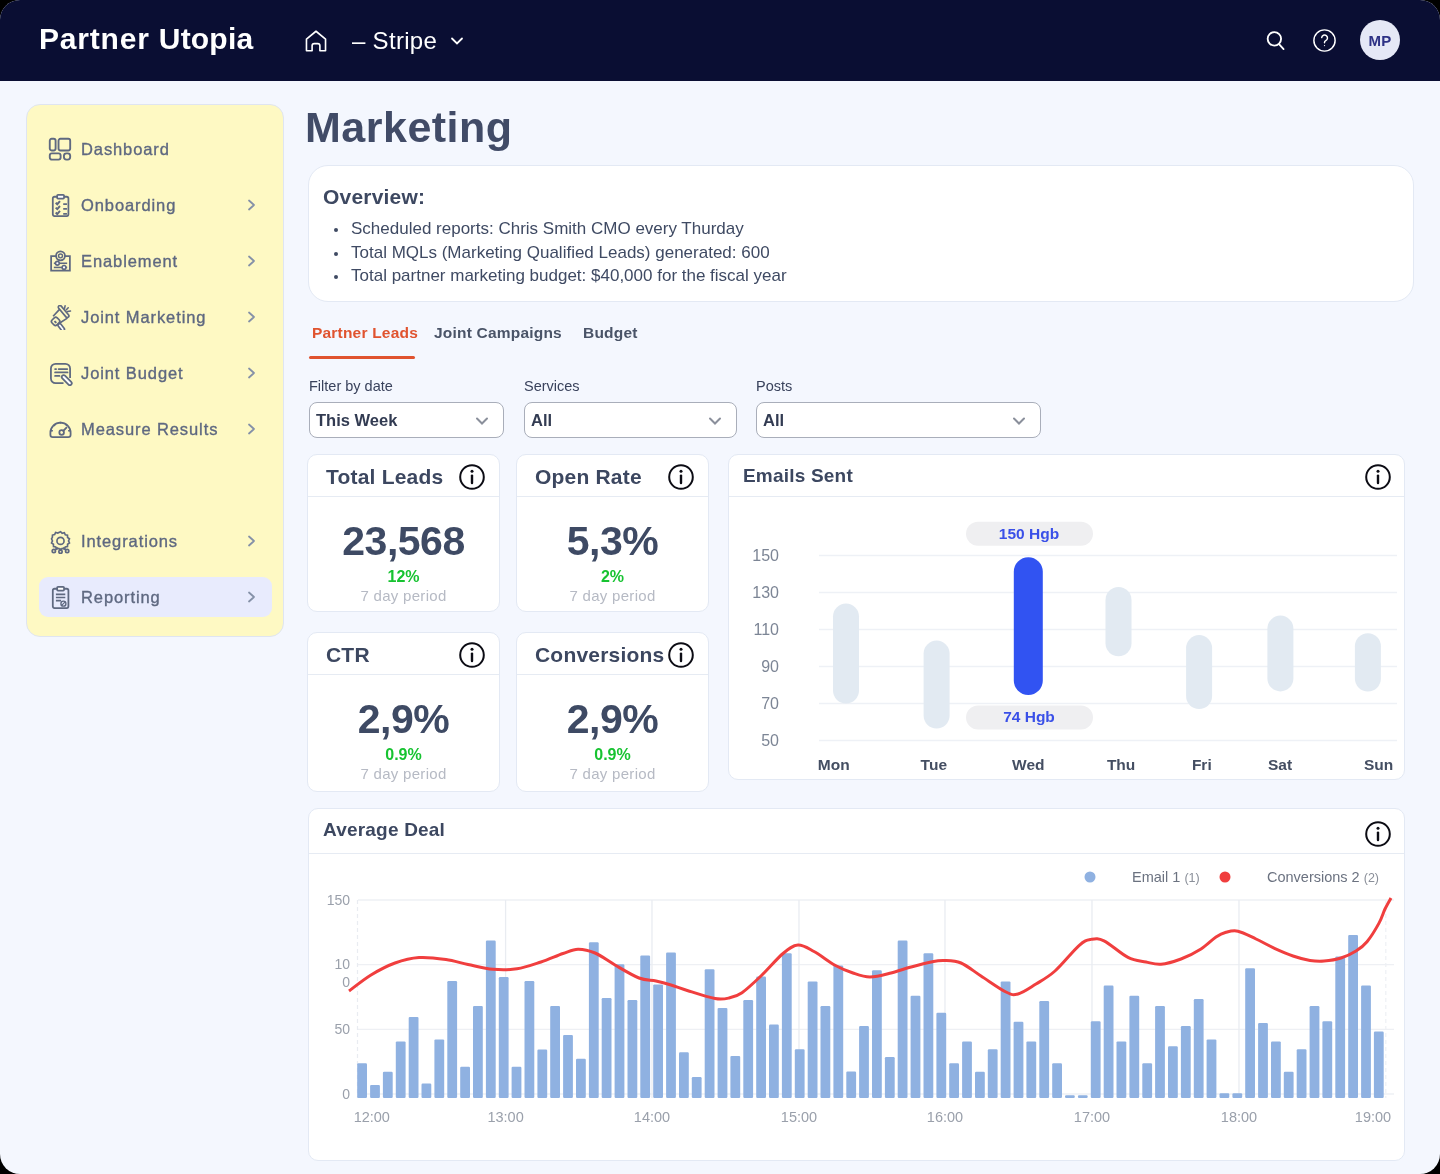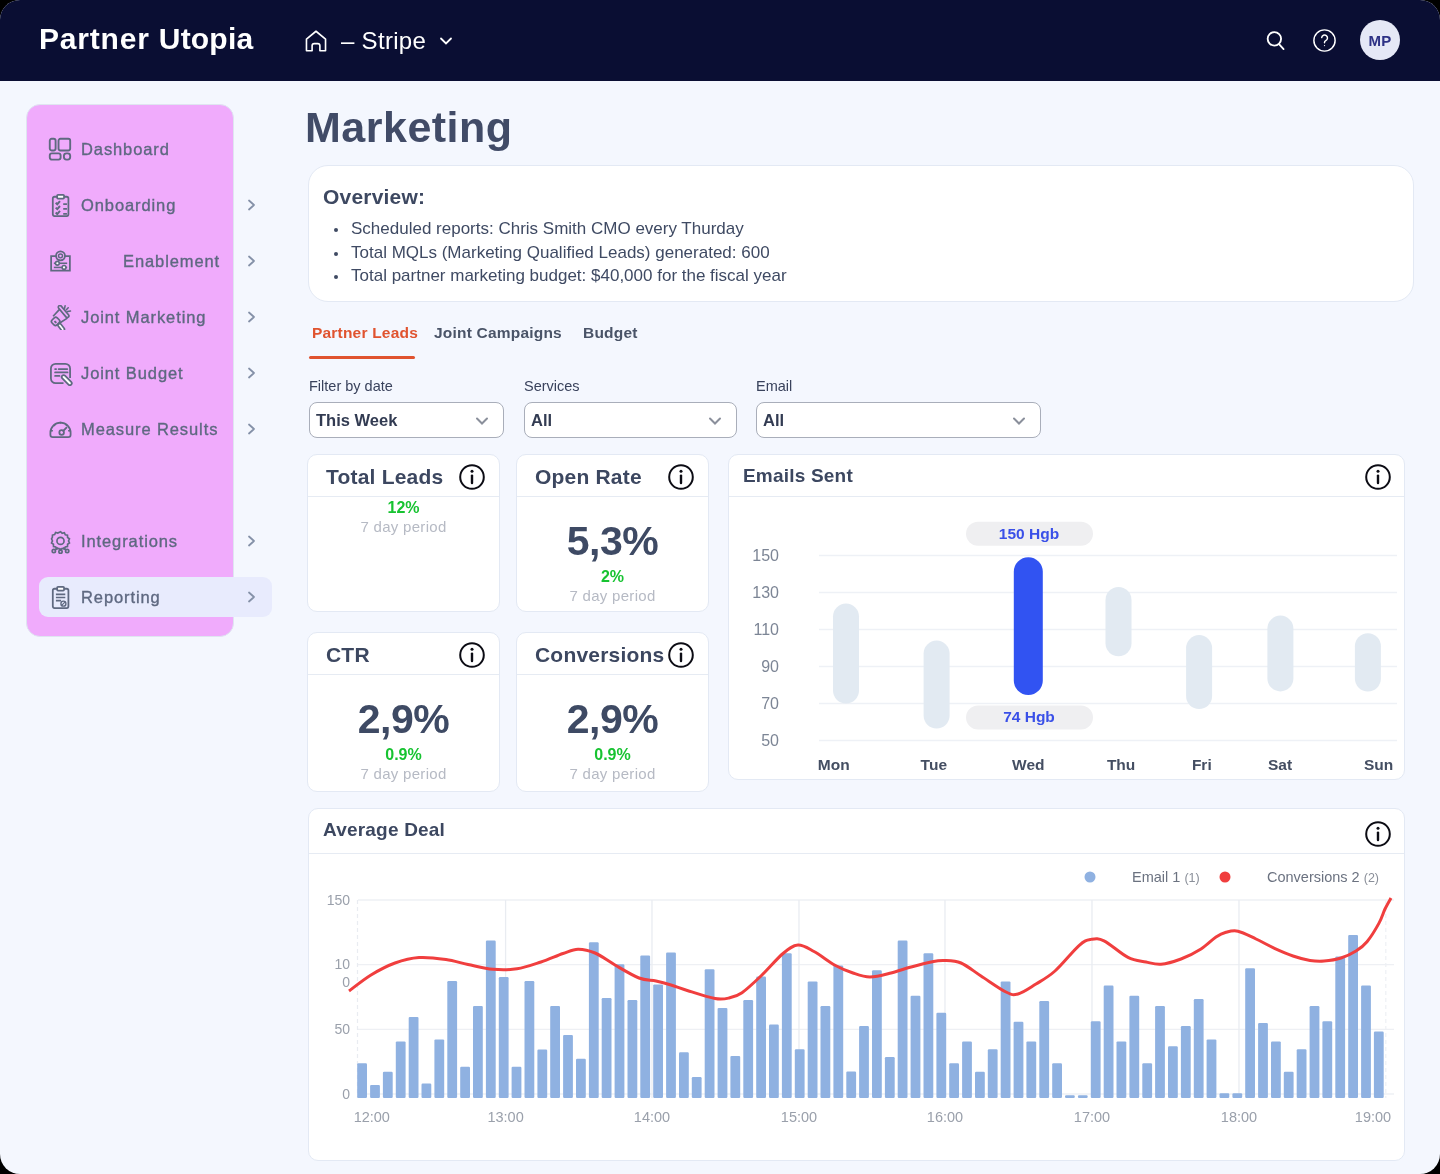--- a/index.html
+++ b/index.html
@@ -5,26 +5,26 @@
 * { margin:0; padding:0; box-sizing:border-box; -webkit-font-smoothing:antialiased; }
 html,body { background:#000; }
 body { font-family:"Liberation Sans", sans-serif; width:1440px; height:1174px; overflow:hidden; }
 .app { position:absolute; left:0; top:0; width:1440px; height:1174px; background:#f4f7fe; border-radius:20px; overflow:hidden; }
 .abs { position:absolute; }
 
 
 .nav { position:absolute; left:0; top:0; width:1440px; height:81px; background:#0a0e33; }
 .logo { position:absolute; left:39px; top:22px; color:#fff; font-size:30px; font-weight:bold; letter-spacing:0.8px; }
 .crumb { position:absolute; left:303px; top:0; height:81px; display:flex; align-items:center; color:#fff; }
-.crumb .txt { font-size:24px; margin-left:12px; font-weight:500; letter-spacing:0.3px; }
+.crumb .txt { font-size:24px; margin-left:23px; font-weight:500; letter-spacing:0.3px; }
 .nav-ic { position:absolute; top:0; height:81px; display:flex; align-items:center; }
 .avatar { position:absolute; left:1360px; top:20px; width:40px; height:40px; border-radius:50%; background:#e5e8f6; color:#2d3185; font-weight:bold; font-size:15px; display:flex; align-items:center; justify-content:center; letter-spacing:0.3px; }
 
 
-.side { position:absolute; left:26px; top:104px; width:208px; height:533px; background:#f0abfc; border:1px solid #dfe5f1; border-radius:14px; }
+.side { position:absolute; left:26px; top:104px; width:258px; height:533px; background:#fef9c3; border:1px solid #dfe5f1; border-radius:14px; }
 .sitem { position:absolute; left:12px; width:233px; height:40px; display:flex; align-items:center; border-radius:9px; }
 .sitem .ic { width:25px; height:25px; margin-left:9px; flex:none; }
 .sitem .lb { margin-left:8px; font-size:16.5px; font-weight:500; color:#5e6880; letter-spacing:0.9px; -webkit-text-stroke:0.35px #5e6880; }
 .sitem .chev { position:absolute; right:14px; }
 .sitem.on { background:#e8ebfd; }
 
 
 .h1 { position:absolute; left:305px; top:103px; font-size:43px; font-weight:bold; color:#414b67; letter-spacing:0.5px; }
 .card { position:absolute; background:#fff; border:1px solid #e3e9f4; border-radius:20px; }
 .ovw { left:308px; top:165px; width:1106px; height:137px; }
@@ -104,21 +104,21 @@
           <path d="M7.4 9.3l1.5 1.5 2.6-3" stroke-width="1.9"></path>
           <path d="M7.4 14l1.5 1.5 2.6-3" stroke-width="1.9"></path>
           <path d="M7.4 18.7l1.5 1.5 2.6-3" stroke-width="1.9"></path>
           <path d="M14.6 10.6h3.6M14.6 15.3h3.6M14.6 20h3.6" stroke-width="1.7"></path>
         </svg>
       <span class="lb">Onboarding</span>
       <svg class="chev" width="14" height="14" viewBox="0 0 14 14" fill="none" stroke="#8591a8" stroke-width="1.8" stroke-linecap="round" stroke-linejoin="round">
           <path d="M5 2.5 10 7 5 11.5"></path>
         </svg>
     </div>
-    <div class="sitem" style="top:136px;gap:42px;">
+    <div class="sitem" style="top:136px;">
       <svg class="ic" viewBox="0 0 24 24" fill="none" stroke="#5f6980" stroke-width="1.7">
           <path d="M8.2 6.8H3v14h18v-14h-5.4"></path>
           <circle cx="12" cy="6.6" r="4.3"></circle>
           <circle cx="12" cy="6.6" r="1.9" stroke-width="1.4"></circle>
           <path d="M5.6 13.7h12.8" stroke-width="1.5"></path>
           <circle cx="9" cy="13.7" r="1.8" fill="#fff" stroke-width="1.5"></circle>
           <path d="M5.6 17.7h12.8" stroke-width="1.5"></path>
           <circle cx="15.4" cy="17.7" r="1.8" fill="#fff" stroke-width="1.5"></circle>
         </svg>
       <span class="lb">Enablement</span>
@@ -203,21 +203,21 @@
     </ul>
   </div>
 
   <div class="tab act" style="left:312px;">Partner Leads</div>
   <div class="tab" style="left:434px;">Joint Campaigns</div>
   <div class="tab" style="left:583px;">Budget</div>
   <div class="tabline"></div>
 
   <div class="flabel" style="left:309px;">Filter by date</div>
   <div class="flabel" style="left:524px;">Services</div>
-  <div class="flabel" style="left:756px;">Email</div>
+  <div class="flabel" style="left:756px;">Posts</div>
 
   <div class="fsel" style="left:309px; width:195px;">
       <span class="t">This Week</span>
     <svg class="c" width="14" height="10" viewBox="0 0 14 10" fill="none" stroke="#8a8f9b" stroke-width="2" stroke-linecap="round">
         <path d="M2 2.5 7 7.5 12 2.5"></path>
       </svg>
     </div>
   <div class="fsel" style="left:524px; width:213px;">
       <span class="t">All</span>
     <svg class="c" width="14" height="10" viewBox="0 0 14 10" fill="none" stroke="#8a8f9b" stroke-width="2" stroke-linecap="round">
@@ -233,20 +233,21 @@
 
   <div class="stat" style="left:307px; top:454px; height:158px;">
     <div class="hd">
         <span class="t">Total Leads</span>
       <svg class="info" style="left:150px;" viewBox="0 0 28 28" fill="none" stroke="#0c0c14" stroke-width="2">
           <circle cx="14" cy="14" r="11.8"></circle>
           <path d="M14 12.6V20" stroke-linecap="round" stroke-width="2.4"></path>
           <circle cx="14" cy="8.3" r="1.5" fill="#0c0c14" stroke="none"></circle>
         </svg>
     </div>
+    <div class="v">23,568</div>
     <div class="g">12%</div>
     <div class="p">7 day period</div>
   </div>
   <div class="stat" style="left:516px; top:454px; height:158px;">
     <div class="hd">
         <span class="t">Open Rate</span>
       <svg class="info" style="left:150px;" viewBox="0 0 28 28" fill="none" stroke="#0c0c14" stroke-width="2">
           <circle cx="14" cy="14" r="11.8"></circle>
           <path d="M14 12.6V20" stroke-linecap="round" stroke-width="2.4"></path>
           <circle cx="14" cy="8.3" r="1.5" fill="#0c0c14" stroke="none"></circle>

